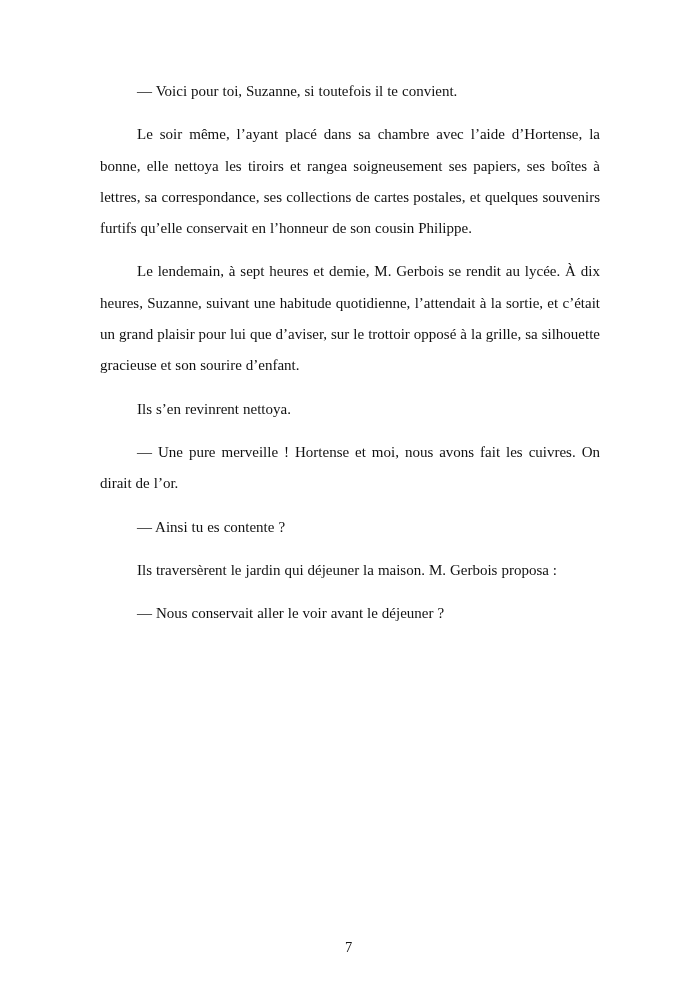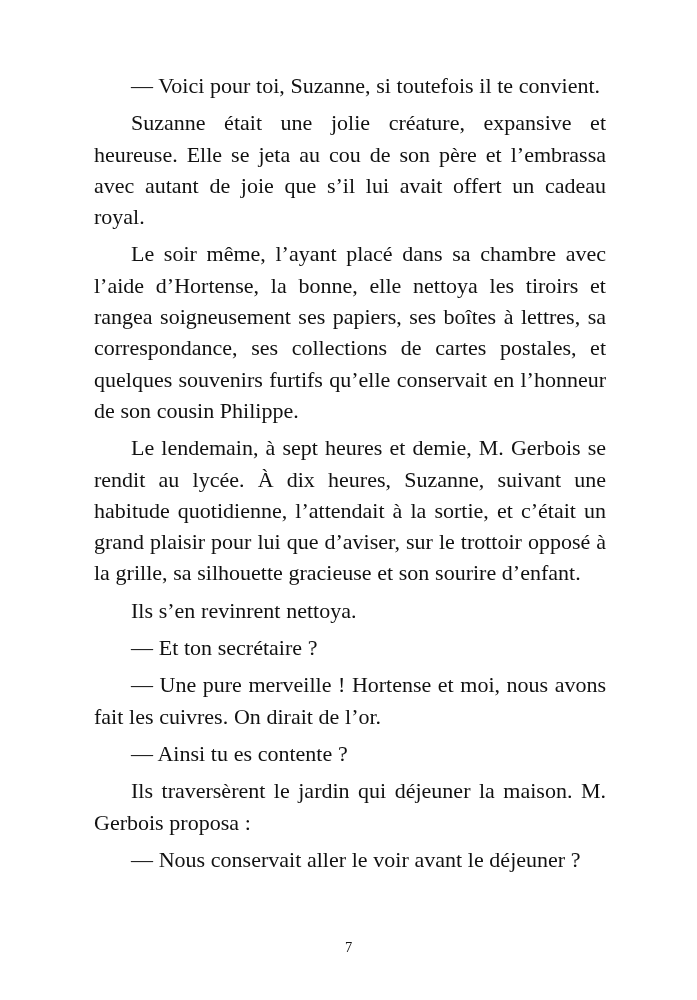--- a/index.html
+++ b/index.html
@@ -21,22 +21,22 @@
     box-sizing: border-box;
     padding: 0;
   }
   .text-block {
     position: absolute;
     top: 64px;
     left: 88px;
     width: 524px;
   }
   p.para {
-    margin: 6px;
-    font-size: 22px;
+    margin: 12px;
+    font-size: 15px;
     line-height: 31.3px;
     text-align: justify;
     text-justify: inter-word;
     text-indent: 37px;
     hyphens: none;
     word-spacing: 0.2px;
   }
   p.para.dialogue {
     text-indent: 37px;
   }
@@ -53,24 +53,22 @@
     line-height: 18px;
     color: #111111;
   }
 </style>
 </head>
 <body>
 
 <div class="page">
   <div class="text-block">
     <p class="para dialogue last-line-left">— Voici pour toi, Suzanne, si toutefois il te convient.</p>
-    <p class="para last-line-left">Suzanne était une jolie créature, expansive et heureuse. Elle se jeta au cou de son père et l’embrassa avec autant de joie que s’il lui avait offert un cadeau royal.</p>
     <p class="para last-line-left">Le soir même, l’ayant placé dans sa chambre avec l’aide d’Hortense, la bonne, elle nettoya les tiroirs et rangea soigneusement ses papiers, ses boîtes à lettres, sa correspondance, ses collections de cartes postales, et quelques souvenirs furtifs qu’elle conservait en l’honneur de son cousin Philippe.</p>
     <p class="para last-line-left">Le lendemain, à sept heures et demie, M. Gerbois se rendit au lycée. À dix heures, Suzanne, suivant une habitude quotidienne, l’attendait à la sortie, et c’était un grand plaisir pour lui que d’aviser, sur le trottoir opposé à la grille, sa silhouette gracieuse et son sourire d’enfant.</p>
     <p class="para last-line-left">Ils s’en revinrent nettoya.</p>
-    <p class="para dialogue last-line-left">— Et ton secrétaire ?</p>
     <p class="para dialogue last-line-left">— Une pure merveille ! Hortense et moi, nous avons fait les cuivres. On dirait de l’or.</p>
     <p class="para dialogue last-line-left">— Ainsi tu es contente ?</p>
     <p class="para last-line-left">Ils traversèrent le jardin qui déjeuner la maison. M. Gerbois proposa :</p>
     <p class="para dialogue last-line-left">— Nous conservait aller le voir avant le déjeuner ?</p>
   </div>
   <div class="folio">7</div>
 </div>
 
 </body></html>

